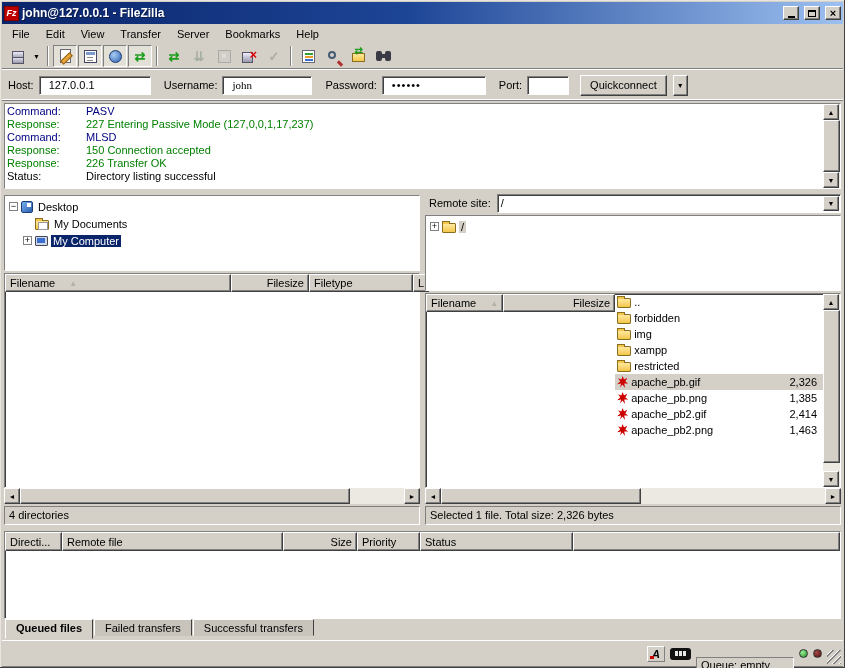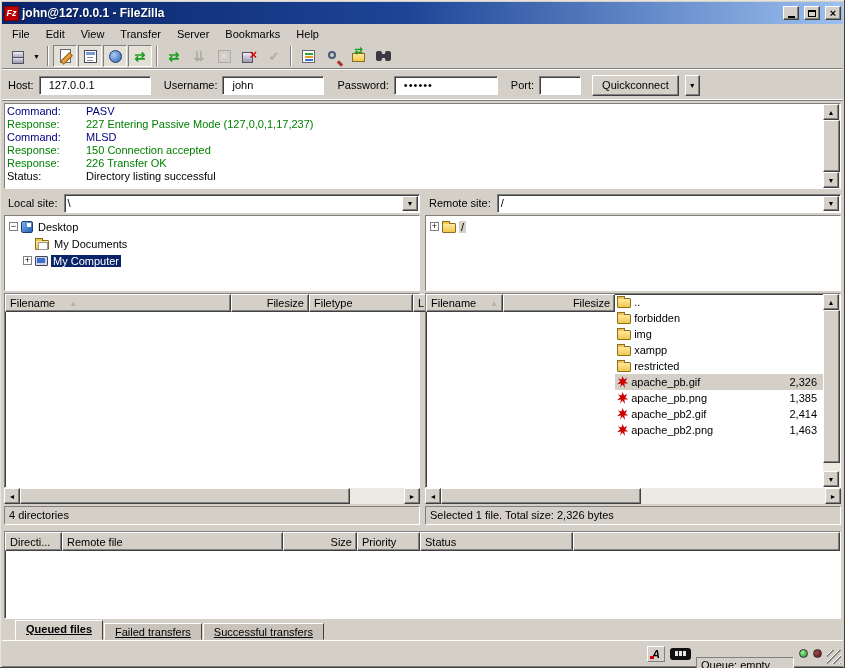--- a/index.html
+++ b/index.html
@@ -127,21 +127,21 @@
   .deskic { width:12px; height:12px; background:linear-gradient(135deg,#79b0ee,#2c5fb0); border:1px solid #1c3f78; border-radius:2px; position:relative; flex:0 0 auto; }
   .deskic::after { content:""; position:absolute; right:1px; top:1px; width:4px; height:4px; background:#fff; }
   .pcic { width:13px; height:10px; background:#cfd8e8; border:1px solid #445; border-radius:1px; position:relative; flex:0 0 auto; }
   .pcic::before { content:""; position:absolute; inset:1px 2px 2px 1px; background:#3a6fd0; }
   
   .queue { flex:1; margin:4px 2px 0 2px; background:#fff; border:1px solid; border-color:#808080 #fff #fff #808080; box-shadow:inset 1px 1px 0 #404040;
     display:flex; flex-direction:column; min-height:0; }
   .q-head { display:flex; height:19px; flex:0 0 auto; }
   .q-body { flex:1; }
   
-  .tabs { height:21px; display:flex; align-items:flex-end; padding-left:13px; flex:0 0 auto;text-decoration:underline; }
+  .tabs { height:21px; display:flex; padding-left:3px; flex:0 0 auto; }
   .tab { padding:2px 10px 3px 10px; background:#c8c4bc; border:1px solid; border-color:#fff #404040 transparent #fff; margin-right:1px; height:17px; }
   .tab.active { background:#d4d0c8; font-weight:bold; height:20px; border-bottom:1px solid #d4d0c8; }
   
   .statusbar { height:26px; flex:0 0 auto; display:flex; align-items:center; justify-content:flex-end; gap:5px;
     border-top:1px solid #fff; box-shadow:0 1px 0 #808080; padding:2px 2px 2px 4px; }
   .sb-chip { width:18px; height:16px; background:#d4d0c8; border:1px solid; border-color:#fff #808080 #808080 #fff;
     display:flex; align-items:center; justify-content:center; position:relative; }
   .a-glyph { font-weight:bold; font-size:11px; font-style:italic; }
   .a-glyph::after { content:""; position:absolute; left:2px; bottom:2px; width:4px; height:3px; background:#c00; }
   .badge { width:21px; height:12px; background:#111; border-radius:3px; display:flex; align-items:center; justify-content:center; gap:1px; }
@@ -231,21 +231,21 @@
       </div>
     <div class="tb">
         <span class="ic ic-binoc"></span>
       </div>
   </div>
 
   <div class="quickbar">
     <span>Host:</span>
     <input class="qc-input" style="width: 112px;" value="127.0.0.1">
     <span style="margin-left:8px">Username:</span>
-    <input class="qc-input" style="width: 102px;" value="john">
+    <input class="qc-input" style="width: 90px; font-family: Liberation Serif, serif;" value="john">
     <span style="margin-left:8px">Password:</span>
     <input class="qc-input" style="width: 104px; letter-spacing: 1px;" value="••••••">
     <span style="margin-left:8px">Port:</span>
     <input class="qc-input" style="width: 42px;" value="">
     <button class="qc-btn" style="margin-left:6px;font-family:'Liberation Sans',sans-serif;font-size:11px">Quickconnect</button>
     <div class="qc-dd">
         <span>▼</span>
       </div>
   </div>
 
@@ -281,29 +281,20 @@
       <div class="sb-track">
           <div class="sb-thumb" style="left:0;right:0;top:0;bottom:0"></div>
         </div>
       <div class="sb-btn">▼</div>
     </div>
   </div>
 
   <div class="panes">
 
     <div class="pane">
-      <div class="sitebar">
-        <span class="site-label">Local site:</span>
-        <div class="combo">
-          <span class="combo-text">\</span>
-          <div class="combo-dd">
-              <span>▼</span>
-            </div>
-        </div>
-      </div>
       <div class="tree sunken-lite">
         <div class="tree-row">
           <span class="expander">−</span>
           <span class="deskic"></span>
           <span class="tree-label">Desktop</span>
         </div>
         <div class="tree-row" style="padding-left:26px">
           <span class="fold fold-doc"></span>
           <span class="tree-label">My Documents</span>
         </div>

